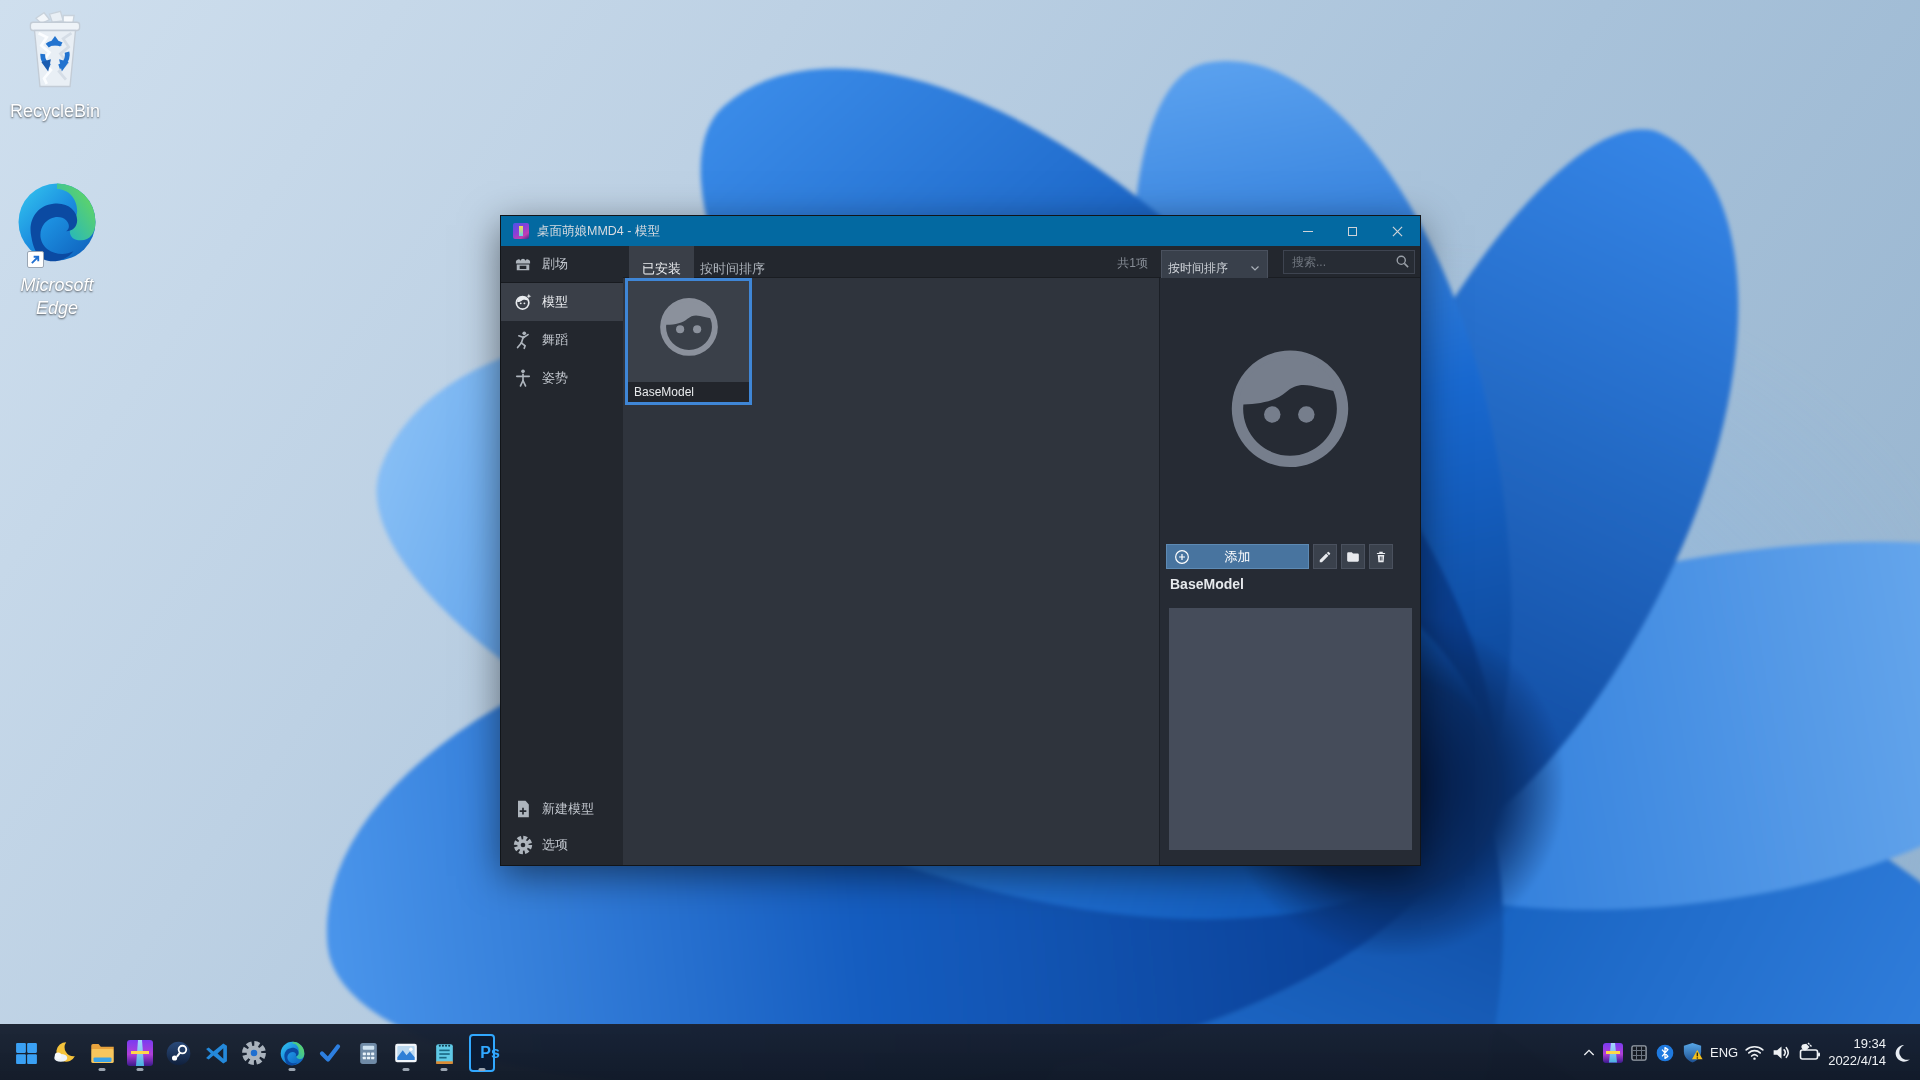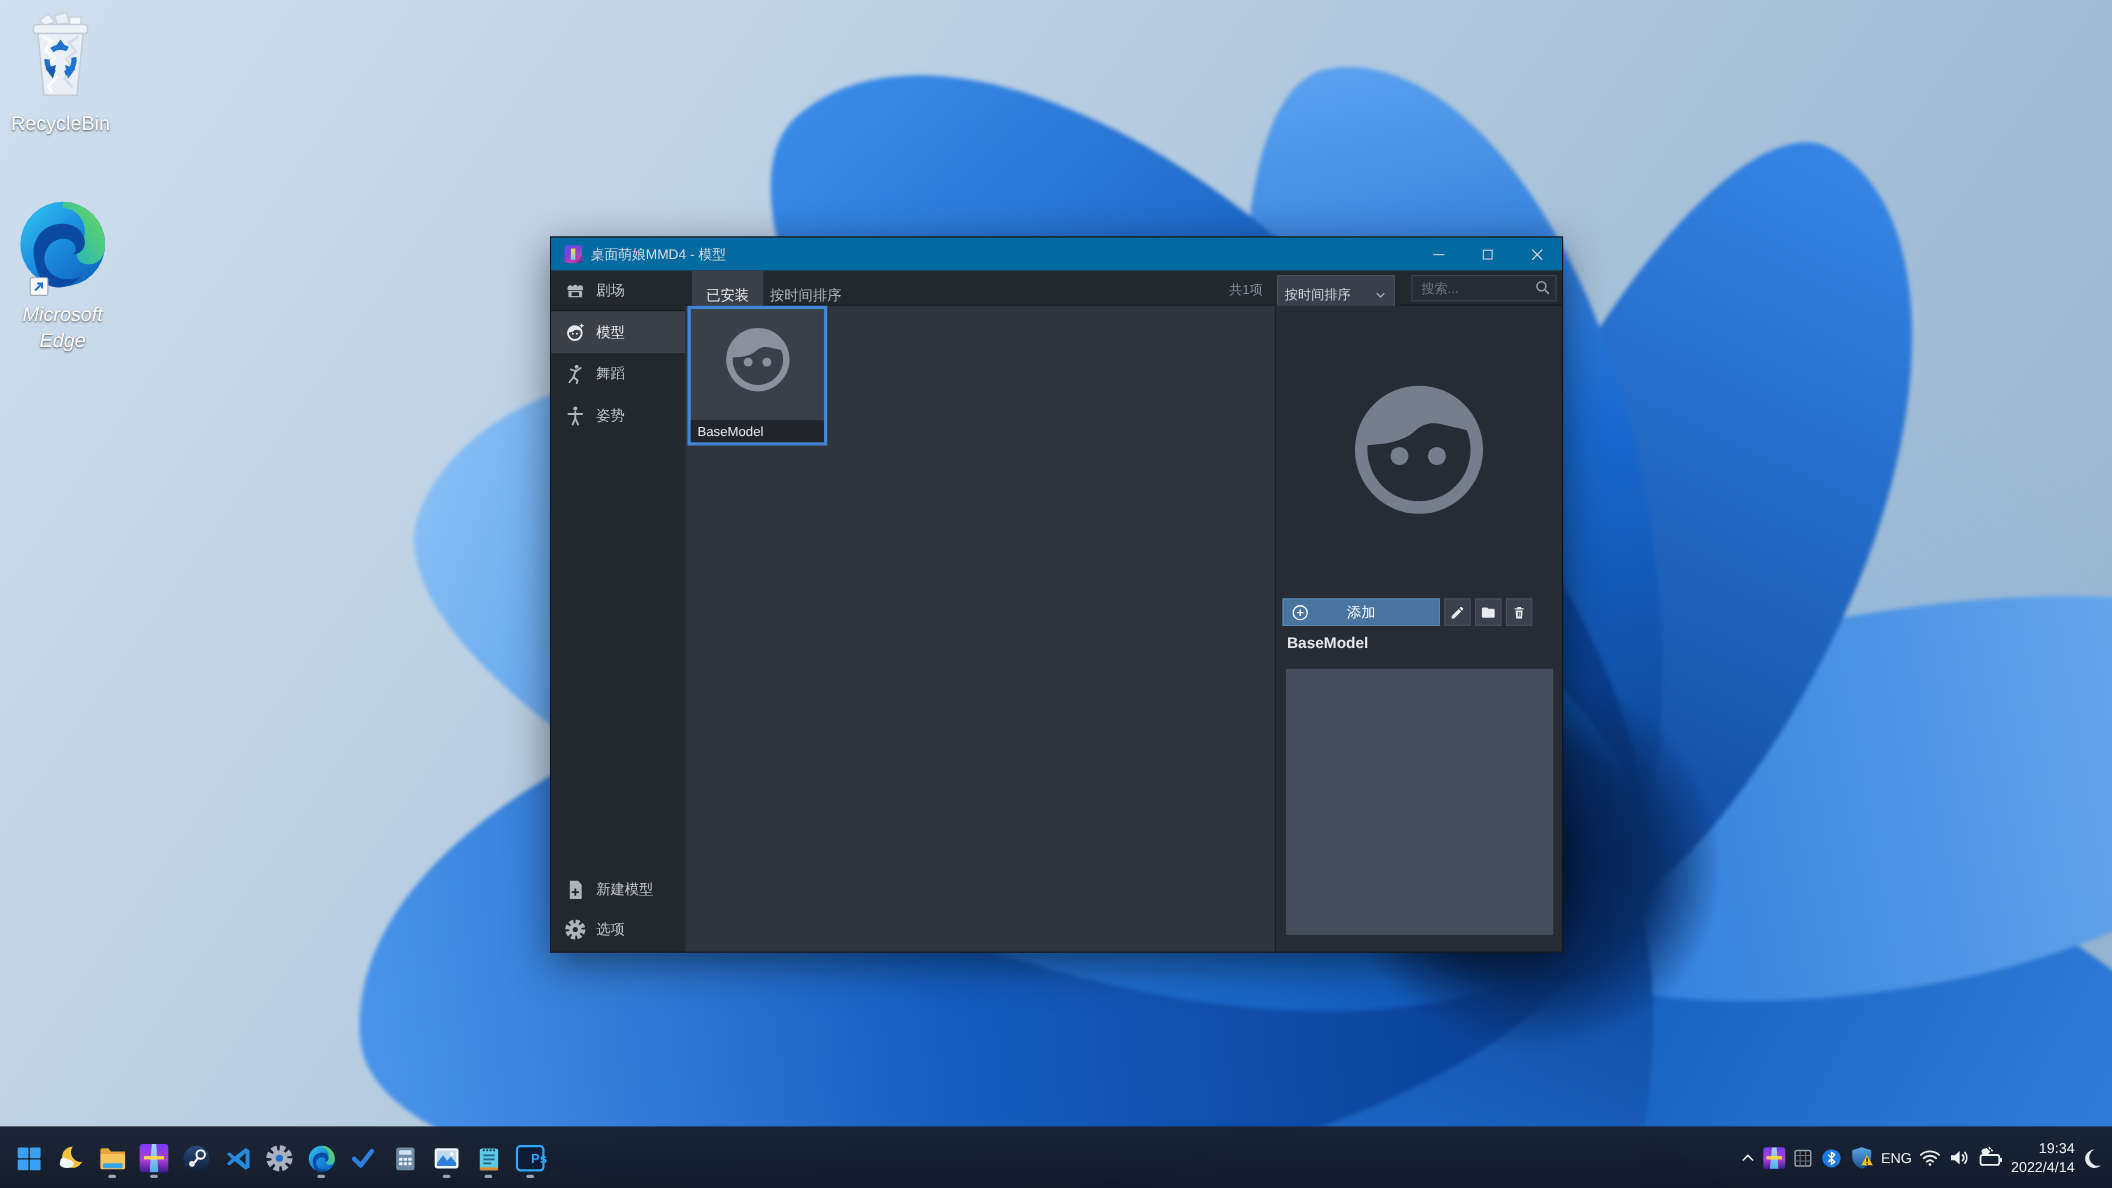--- a/index.html
+++ b/index.html
@@ -108,22 +108,22 @@
   .tb-left { position:absolute; left:12px; top:8px; display:flex; gap:10px; }
   .tb-btn { width:28px; height:40px; display:flex; align-items:center; justify-content:center;
             position:relative; border-radius:4px; }
   .tb-btn.running::after { content:''; position:absolute; bottom:2px; left:50%; transform:translateX(-50%);
             width:7px; height:3px; border-radius:2px; background:#9aa4b0; }
   .tb-right { position:absolute; right:8px; top:0; height:100%; display:flex; align-items:center; gap:6px;
               color:#eef1f4; }
   .tray-ico { display:flex; align-items:center; justify-content:center; }
   .eng { font-size:13px; }
   .clock { text-align:right; font-size:13px; line-height:1.3; }
-  .ps-ico { width:26px; height:24px; background:#0b1b33; border:2px solid #31a8ff; border-radius:4px;
-            color:#31a8ff; font-weight:bold; font-size:12px; display:flex; align-items:center; justify-content:center;padding-left:16px; }
+  .ps-ico { width:26px; height:38px; background:#0b1b33; border:2px solid #31a8ff; border-radius:4px;
+            color:#31a8ff; font-weight:bold; font-size:16px; display:flex; align-items:center; justify-content:center;padding-left:16px; }
   .mmd-ico { width:26px; height:26px; border-radius:3px; position:relative; overflow:hidden;
              background:linear-gradient(180deg,#7a3bf0 0%,#b03fd8 55%,#3b1a8c 100%); }
   .mmd-ico::before { content:''; position:absolute; left:50%; top:0; width:8px; height:100%;
              transform:translateX(-50%); background:linear-gradient(180deg,#aef0ff,#4ac8ee); opacity:.85;
              clip-path:polygon(25% 0,75% 0,100% 100%,0 100%); }
   .mmd-ico::after { content:''; position:absolute; left:4px; top:11px; width:18px; height:3px; background:#ffd84a; }
   .mmd-mini { width:20px; height:20px; }
   .mmd-mini::after { top:8px; left:3px; width:14px; }
 </style>
 </head>

